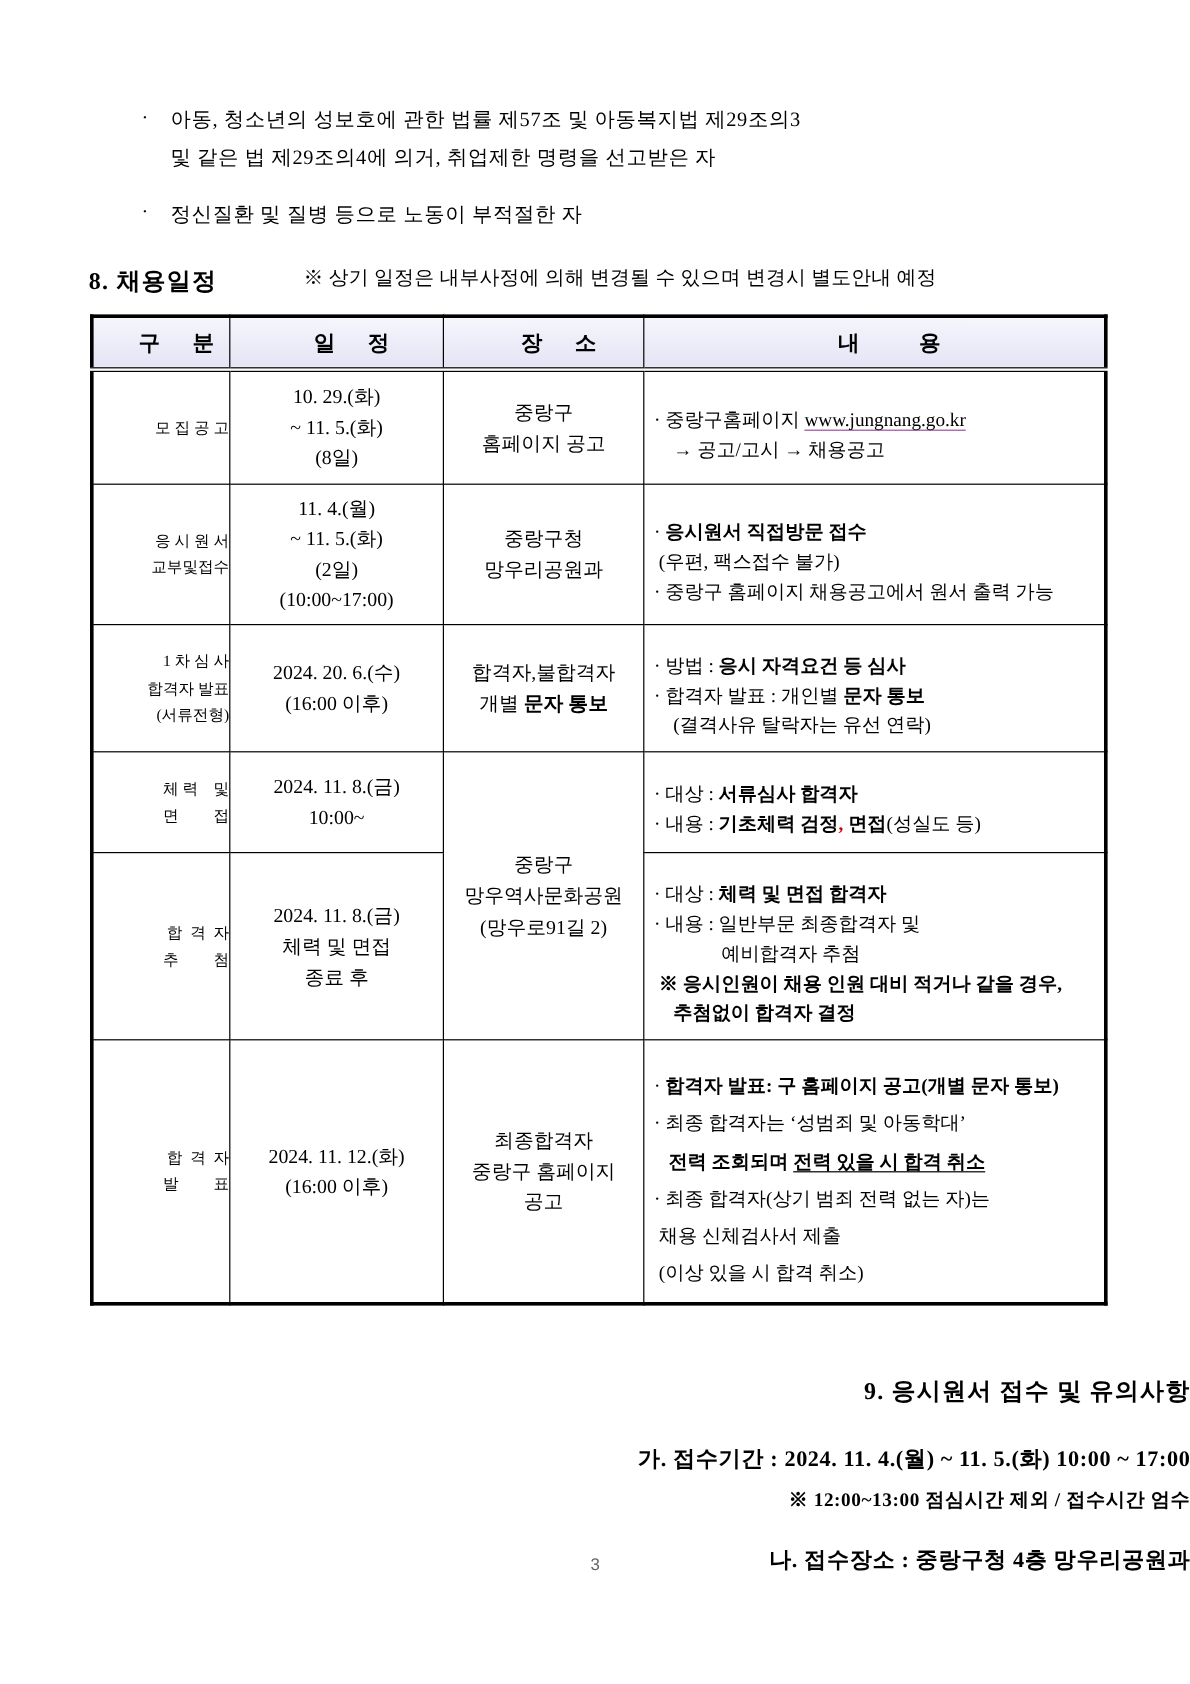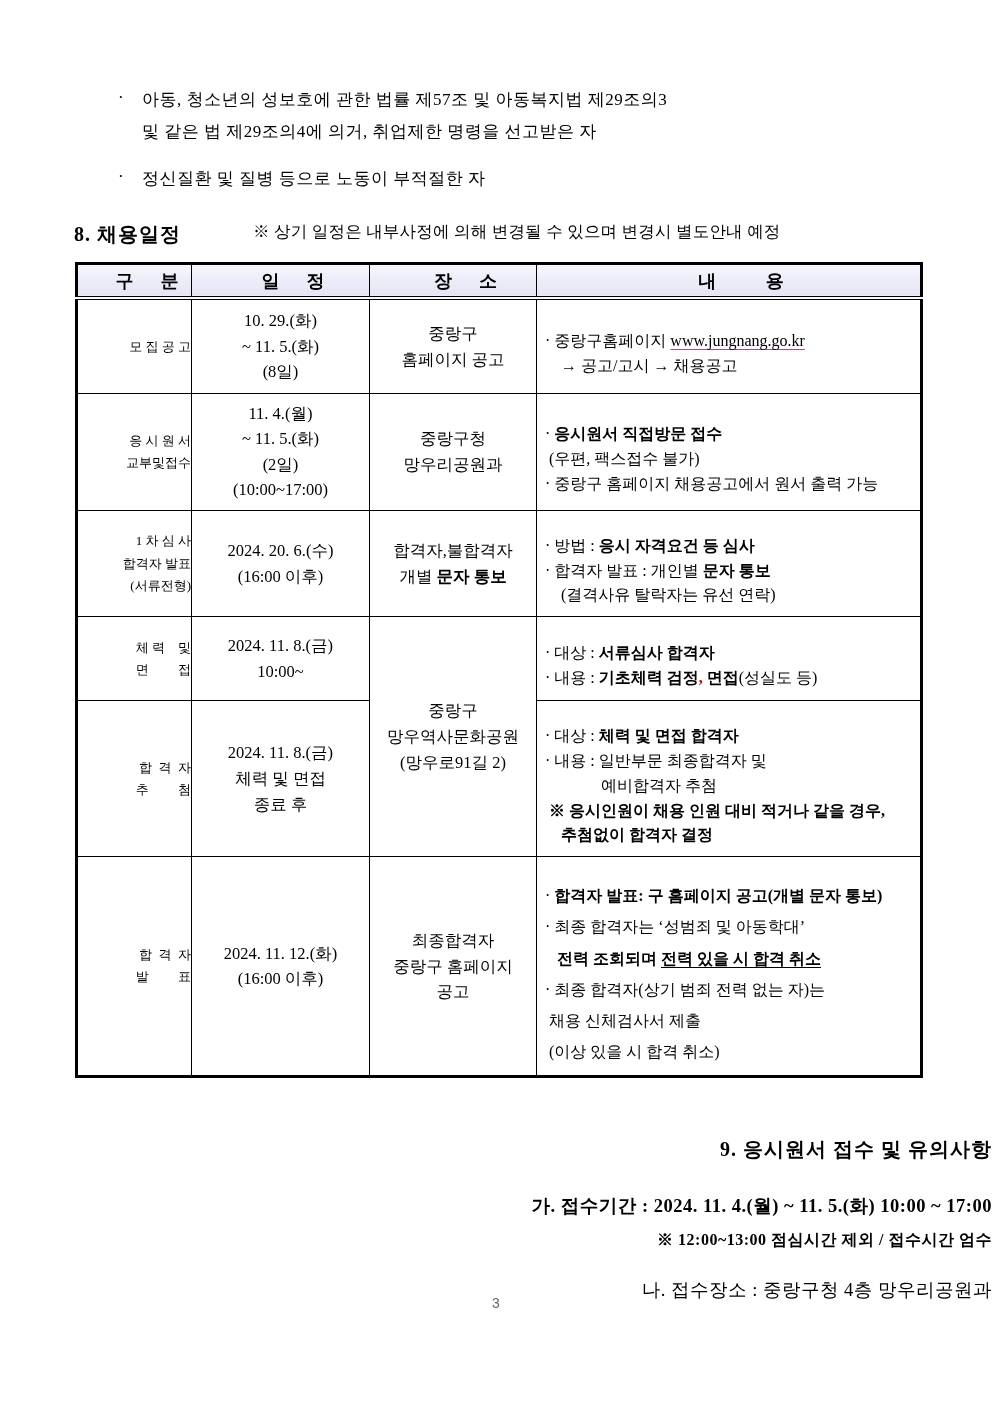--- a/index.html
+++ b/index.html
@@ -30,21 +30,21 @@
     width: 845px;
     table-layout: fixed;
     border: 3px solid #000;
   }
   .sched th, .sched td {
     border: 1px solid #000;
     vertical-align: middle;
     font-size: 16px;
   }
   .sched thead th {
-    height: 35px;
+    height: 45px;
     background: linear-gradient(to bottom, #f6f6fd 0%, #e4e4f5 100%);
     border-bottom: 4px double #000;
     font-size: 18px;
     font-weight: bold;
     white-space: pre-wrap;
     text-align: center;
     padding-left: 25px;
   }
   .cell { white-space: pre-wrap; }
   .cell .ln { line-height: 1.55; }
@@ -67,21 +67,21 @@
   tr.r3 { height: 106px; }
   tr.r4 { height: 84px; }
   tr.r5 { height: 121px; }
   tr.r-final { height: 190px; }
 
   
   .sec9 { margin: 58px 0 0 74px; text-align: right; }
   .sec9-title { font-size: 20px; font-weight: bold; letter-spacing: 1px; }
   .sec9-ga { font-size: 18.5px; font-weight: bold; margin: 30px 0 0 40px; letter-spacing: 0.5px; }
   .sec9-note { font-size: 16px; font-weight: bold; margin: 12px 0 0 80px; letter-spacing: 0.5px; }
-  .sec9-na { font-size: 18.5px; font-weight: normal; margin: 26px 0 0 40px; letter-spacing: 0.5px; }
+  .sec9-na { font-size: 18.5px; font-weight: bold; margin: 26px 0 0 40px; letter-spacing: 0.5px; }
 
   .page-num {
     position: absolute; left: 0; right: 0; top: 1295px;
     text-align: center; font-size: 14px; color: #666;
     font-family: "Liberation Sans", sans-serif;
   }
 </style>
 </head>
 <body>
 

